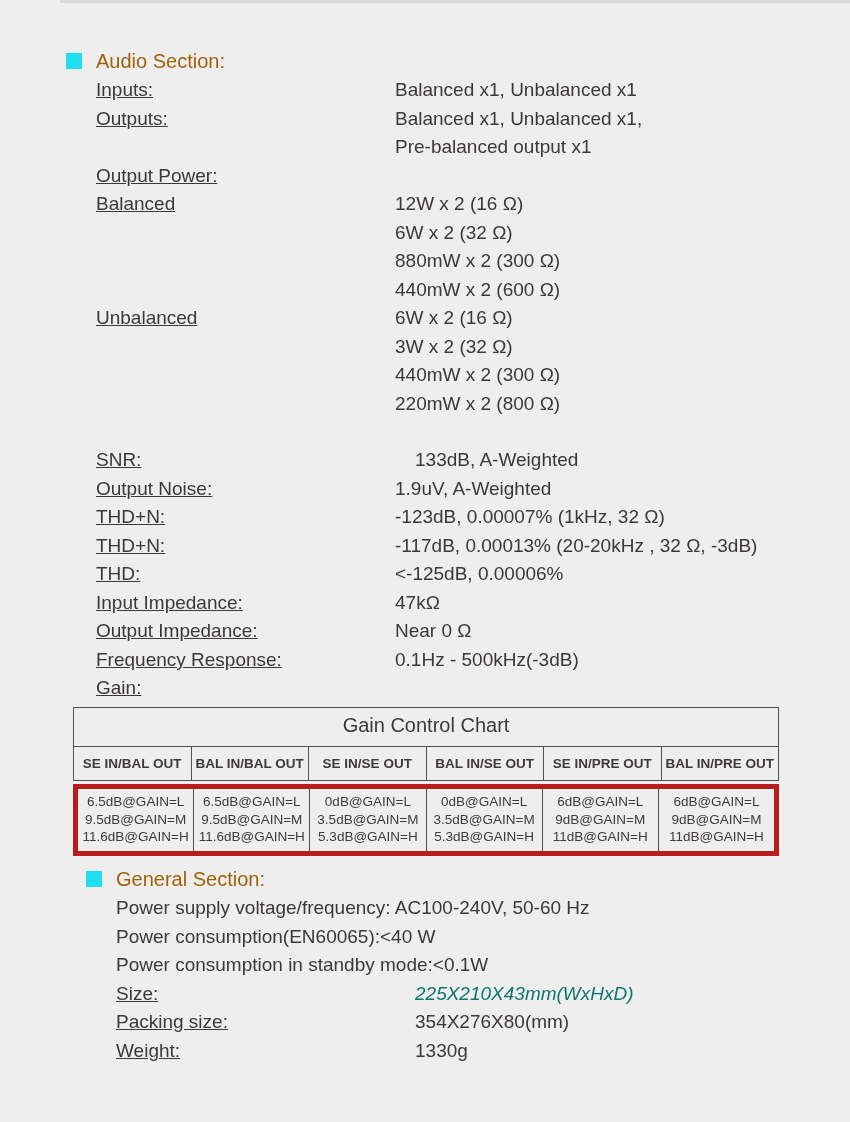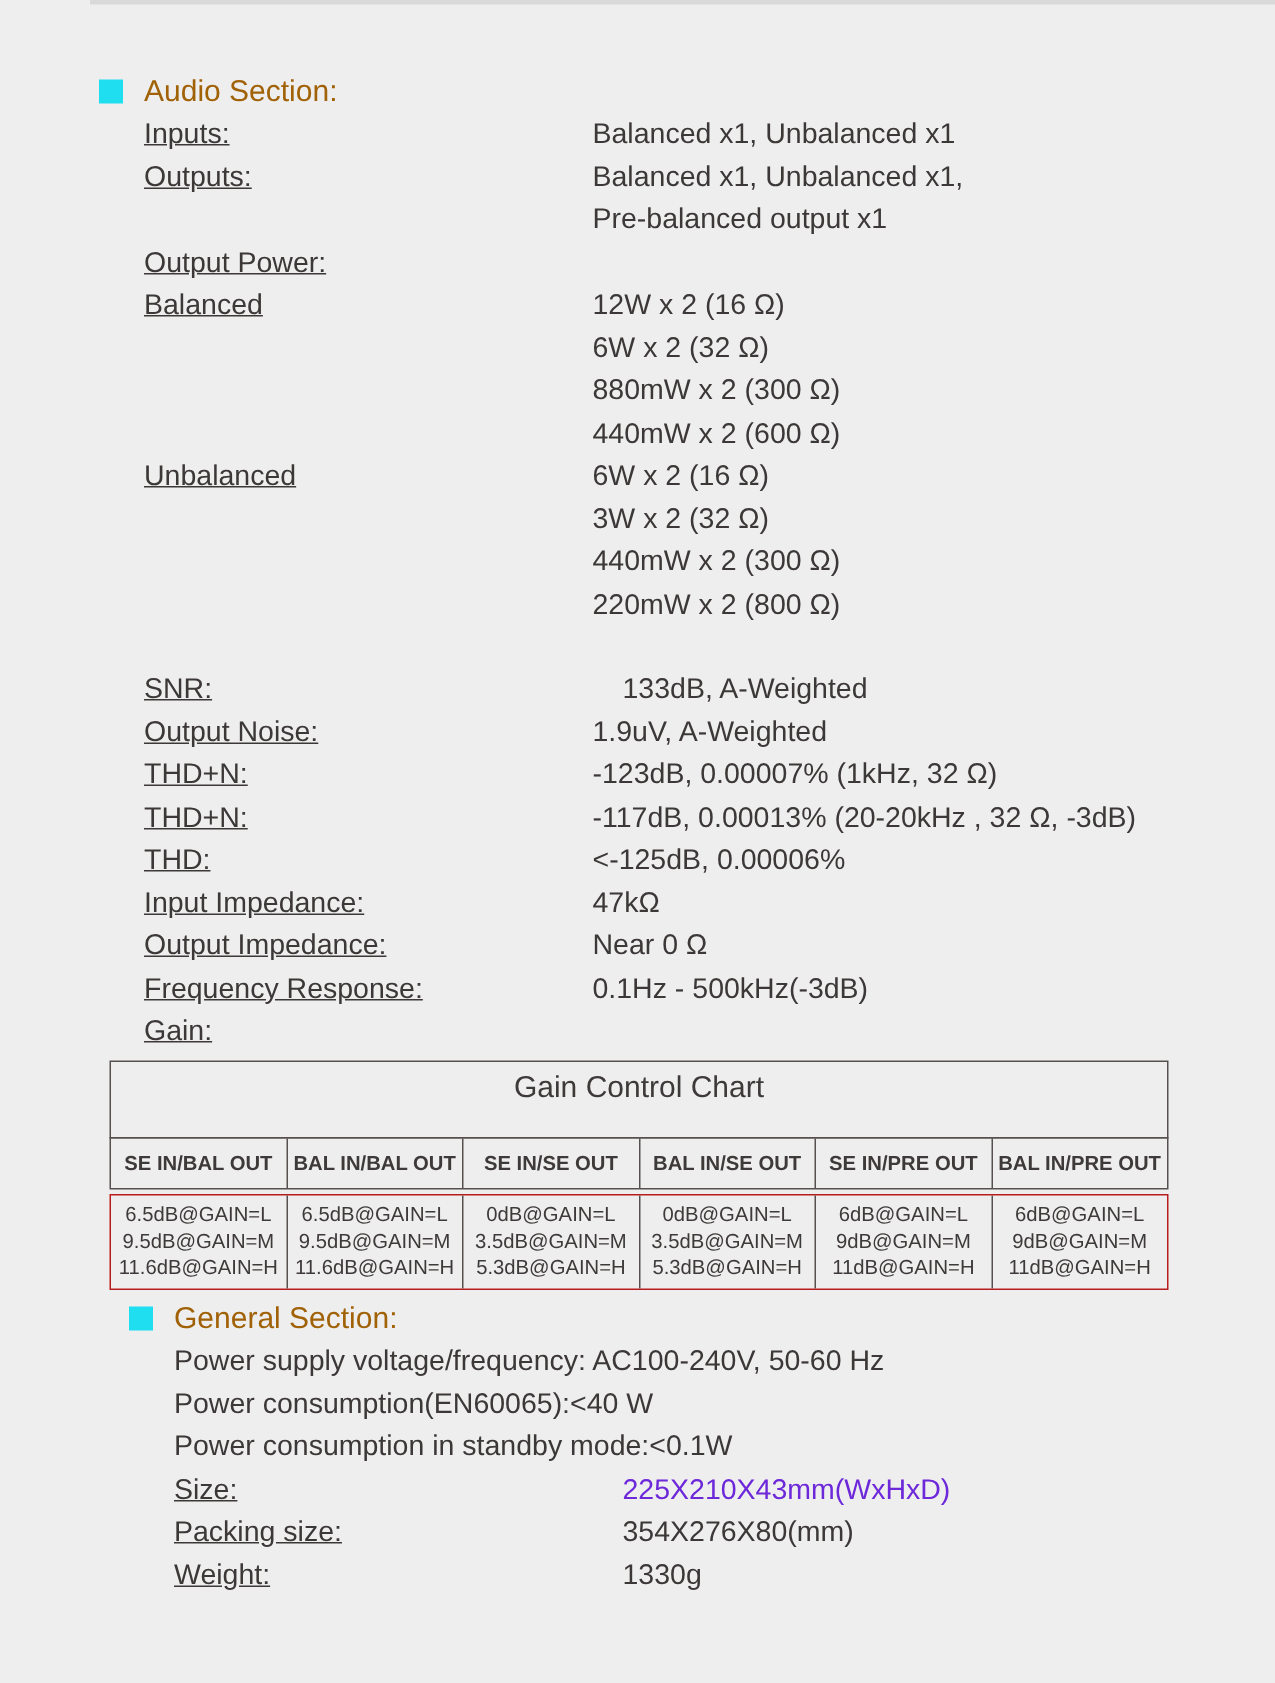--- a/index.html
+++ b/index.html
@@ -25,30 +25,30 @@
   .rows { margin-left:96px; }
   .row { display:flex; line-height:28.5px; }
   .row.gap { margin-top:28px;gap:20px; }
   .lbl { width:299px; flex:0 0 299px;text-decoration:underline; }
   .val div { line-height:28.5px; }
   .fullline { line-height:28.5px; }
 
   
   .gain-table { position:absolute; top:707px; left:73px; width:706px; color:#3e3a39; }
   .gt-title {
-    border:1px solid #56514f; height:52px; line-height:34px;
+    border:1px solid #56514f; height:40px; line-height:34px;
     text-align:center; font-size:20px;
   }
   .gt-head { display:flex; border:1px solid #56514f; margin-top:-1px; }
   .gt-head .gt-cell {
     flex:1 1 0; text-align:center; height:33px; line-height:33px;
     font-size:13.5px; border-left:1px solid #56514f; white-space:nowrap; overflow:hidden;font-weight:bold;
   }
   .gt-head .gt-cell:first-child { border-left:none; }
-  .gt-body { display:flex; border:1px solid #b91c1c; margin-top:3px; }
+  .gt-body { display:flex; border:5px solid #b91c1c; margin-top:3px; }
   .gt-body .gt-cell {
     flex:1 1 0; text-align:center; padding:4px 0 5px;
     font-size:13.5px; border-left:1px solid #56514f; white-space:nowrap; overflow:hidden;
   }
   .gt-body .gt-cell:first-child { border-left:none; }
   .gt-body .gt-cell div { line-height:17.5px; }
 </style>
 </head>
 <body>
 
@@ -214,21 +214,21 @@
   </div>
   <div class="rows">
 
     <div class="fullline">Power supply voltage/frequency: AC100-240V, 50-60 Hz</div>
     <div class="fullline">Power consumption(EN60065):&lt;40 W</div>
     <div class="fullline">Power consumption in standby mode:&lt;0.1W</div>
 
     <div class="row">
       <div class="lbl">Size:</div>
       <div class="val">
-        <div style="color: #6d28d9;">225X210X43mm(WxHxD)</div>
+        <div style="color: #0f766e; font-style: italic;">225X210X43mm(WxHxD)</div>
       </div>
     </div>
 
     <div class="row">
       <div class="lbl">Packing size:</div>
       <div class="val">
         <div>354X276X80(mm)</div>
       </div>
     </div>
 

